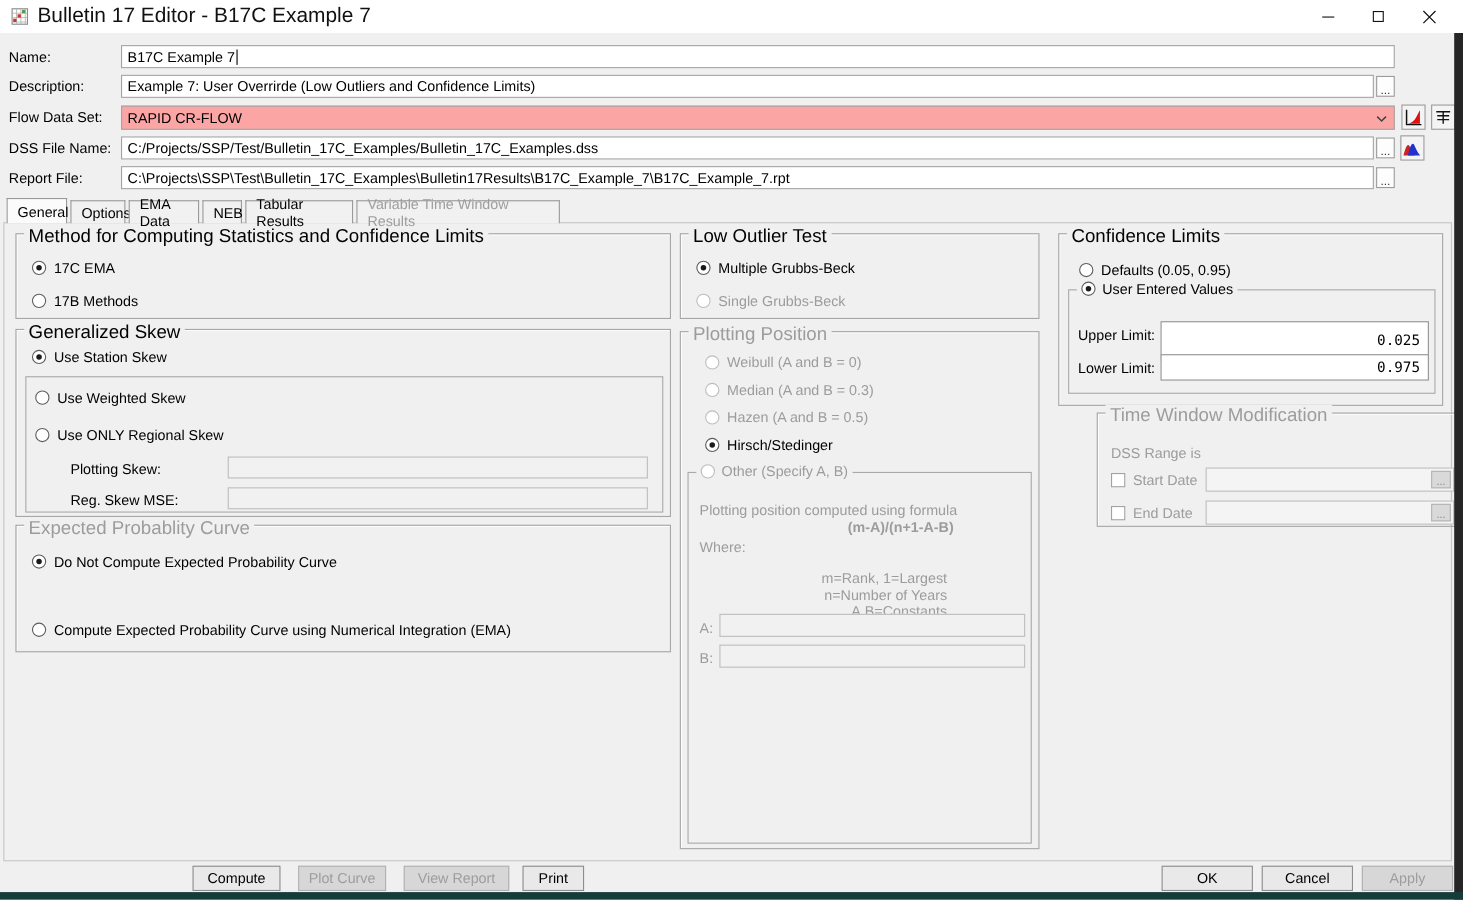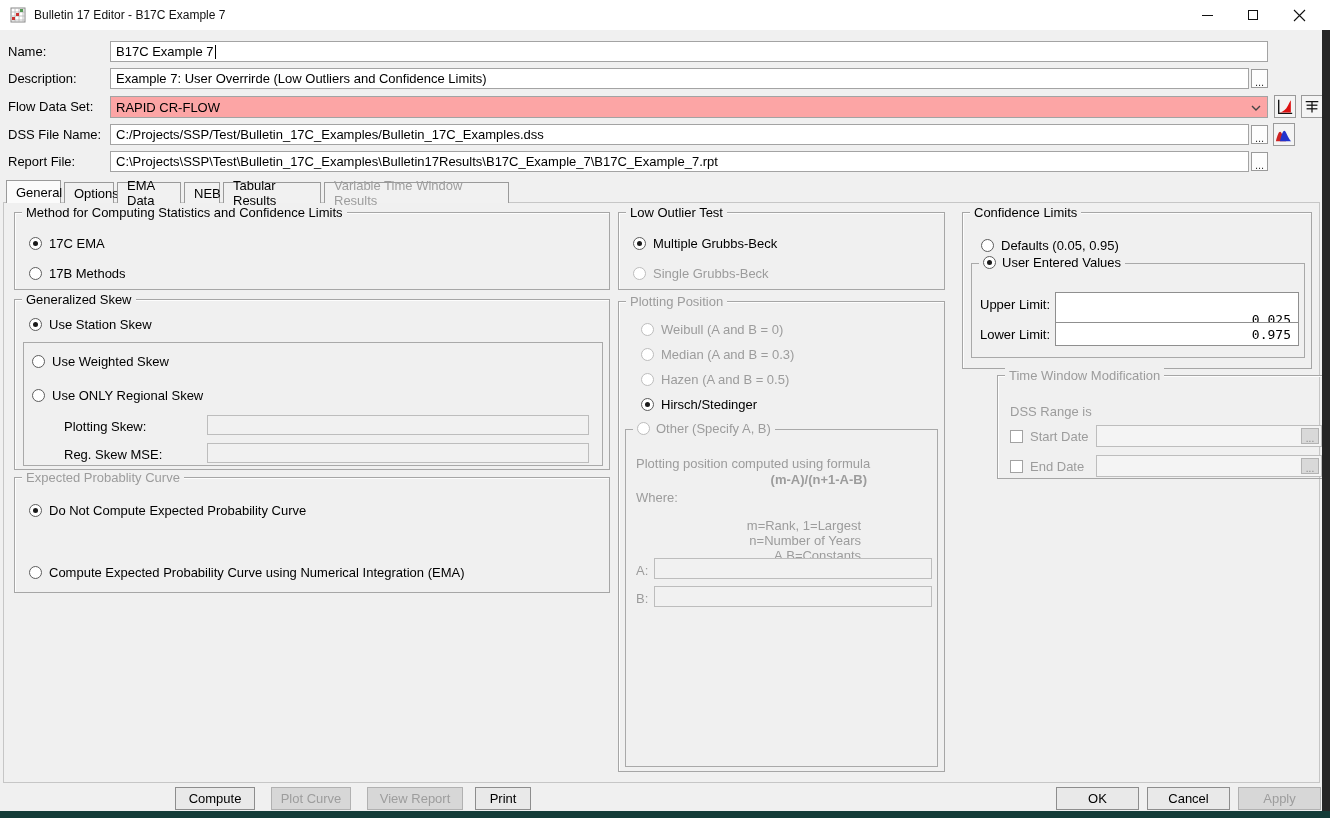--- a/index.html
+++ b/index.html
@@ -6,21 +6,21 @@
   body { font-family:"Liberation Sans", sans-serif; background:#555; }
   .screen { position:relative; width:1330px; height:818px; background:#f0f0f0; overflow:hidden; }
 
   
   .right-strip { position:absolute; left:1322px; top:30px; width:8px; height:788px; background:#262626; }
   .bottom-strip { position:absolute; left:0; top:811px; width:1330px; height:7px; background:#143c38; }
 
   
   .titlebar { position:absolute; left:0; top:0; width:1330px; height:30px; background:#ffffff; display:flex; align-items:center; }
   .titlebar .app-icon { position:absolute; left:10px; top:7px; width:16px; height:16px; }
-  .titlebar .title { position:absolute; left:34px; top:0; line-height:30px; font-size:12px; color:#111; }
+  .titlebar .title { position:absolute; left:34px; top:0; line-height:30px; font-size:19px; color:#111; }
   .win-controls { position:absolute; right:8px; top:0; height:30px; display:flex; }
   .win-btn { width:46px; height:30px; display:flex; align-items:center; justify-content:center; }
   .min-glyph { width:11px; height:1px; background:#111; display:block; }
   .max-glyph { width:10px; height:10px; border:1px solid #111; display:block; }
 
   
   .frm-label { position:absolute; left:8px; width:100px; font-size:13px; color:#000; line-height:21px; }
   .txt-field { position:absolute; background:#fff; border:1px solid #a3a3a3; font-size:13px; color:#000;
                display:flex; align-items:center; padding:0 5px; white-space:nowrap; overflow:hidden; }
   .caret { display:inline-block; width:1px; height:14px; background:#000; margin-left:1px; }
@@ -36,21 +36,21 @@
   
   .tabbar { position:absolute; left:6px; top:180px; height:23px; display:flex; align-items:flex-end; gap:3px; z-index:3; }
   .tab { height:21px; background:#f1f1f1; border:1px solid #9a9a9a; border-bottom:none; padding:0 9px;
          font-size:13px; color:#000; display:flex; align-items:center; }
   .tab.active { height:23px; background:#fbfbfb; position:relative; z-index:4; }
   .tab.disabled { color:#9d9d9d;margin-top:40px; }
   .content-pane { position:absolute; left:3px; top:202px; width:1317px; height:581px; border:1px solid #c6c6c6; }
 
   
   .group { position:absolute; border:1px solid #a6a6a6; box-shadow:inset 1px 1px 0 #fdfdfd; }
-  .group-title { position:absolute; top:-8px; left:7px; background:#f0f0f0; padding:0 4px; font-size:13px; color:#000; white-space:nowrap; }
+  .group-title { position:absolute; top:-8px; left:7px; background:#f0f0f0; padding:0 4px; font-size:17px; color:#000; white-space:nowrap; }
   .group-title.disabled { color:#9c9c9c; }
   .legend-radio { position:absolute; top:-9px; left:7px; background:#f0f0f0; padding:0 4px; font-size:13px;
                   display:flex; align-items:center; gap:6px; white-space:nowrap; }
 
   
   .radio-row { position:absolute; display:flex; align-items:center; gap:7px; height:16px; font-size:13px; color:#000; }
   .radio-row.disabled { color:#9c9c9c; }
   .radio { width:13px; height:13px; border-radius:50%; background:#fff; border:1px solid #5d5d5d; position:relative; flex:0 0 auto; }
   .radio.sel::after { content:""; position:absolute; left:3px; top:3px; width:5px; height:5px; border-radius:50%; background:#1a1a1a; }
   .radio.dis { border-color:#bdbdbd; }
@@ -296,21 +296,21 @@
     <div class="radio-row" style="left:18px; top:24px;">
       <span class="radio"></span>
       <span>Defaults (0.05, 0.95)</span>
     </div>
     <div class="inner-box" style="left:8px; top:50px; width:334px; height:95px;">
       <div class="legend-radio">
         <span class="radio sel"></span>
         <span>User Entered Values</span>
       </div>
       <span class="sub-label" style="left:8px; top:33px;">Upper Limit:</span>
-      <div class="limit-field" style="left:83px; top:28px; width:244px; height:36px;align-items:flex-end;">
+      <div class="limit-field" style="left:83px; top:28px; width:244px; height:36px;">
         <span>0.025</span>
       </div>
       <span class="sub-label" style="left:8px; top:63px;">Lower Limit:</span>
       <div class="limit-field" style="left:83px; top:58px; width:244px; height:24px;">
         <span>0.975</span>
       </div>
     </div>
   </div>
 
   <div class="group" style="left:997px; top:375px; width:350px; height:104px;">

